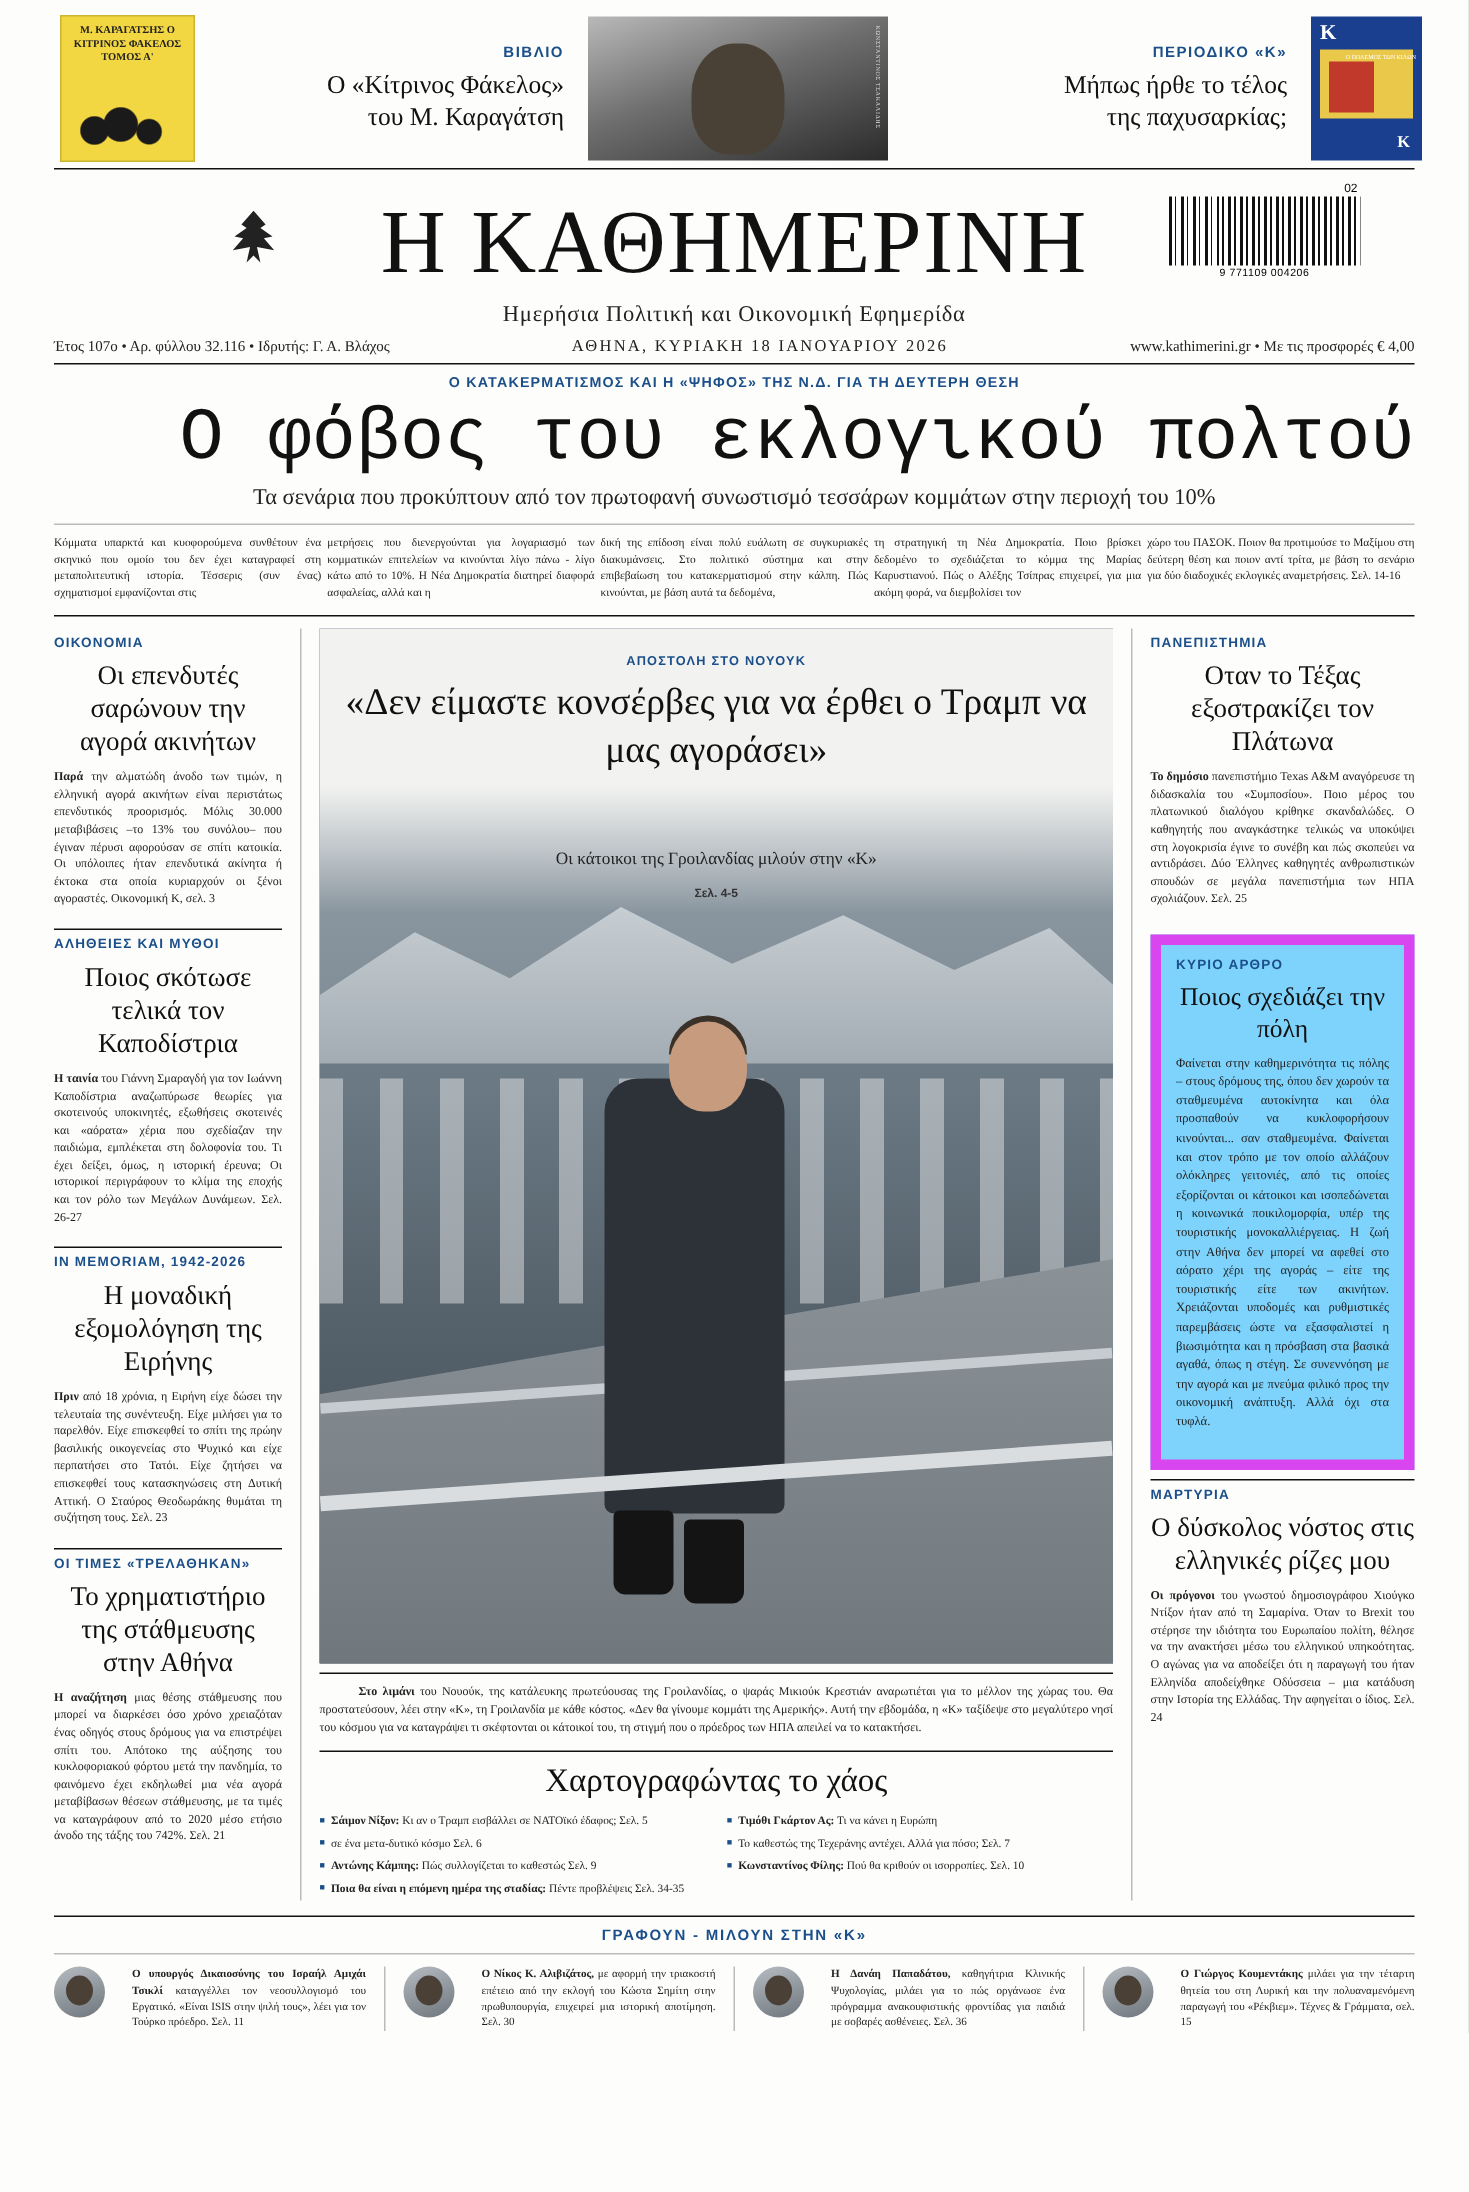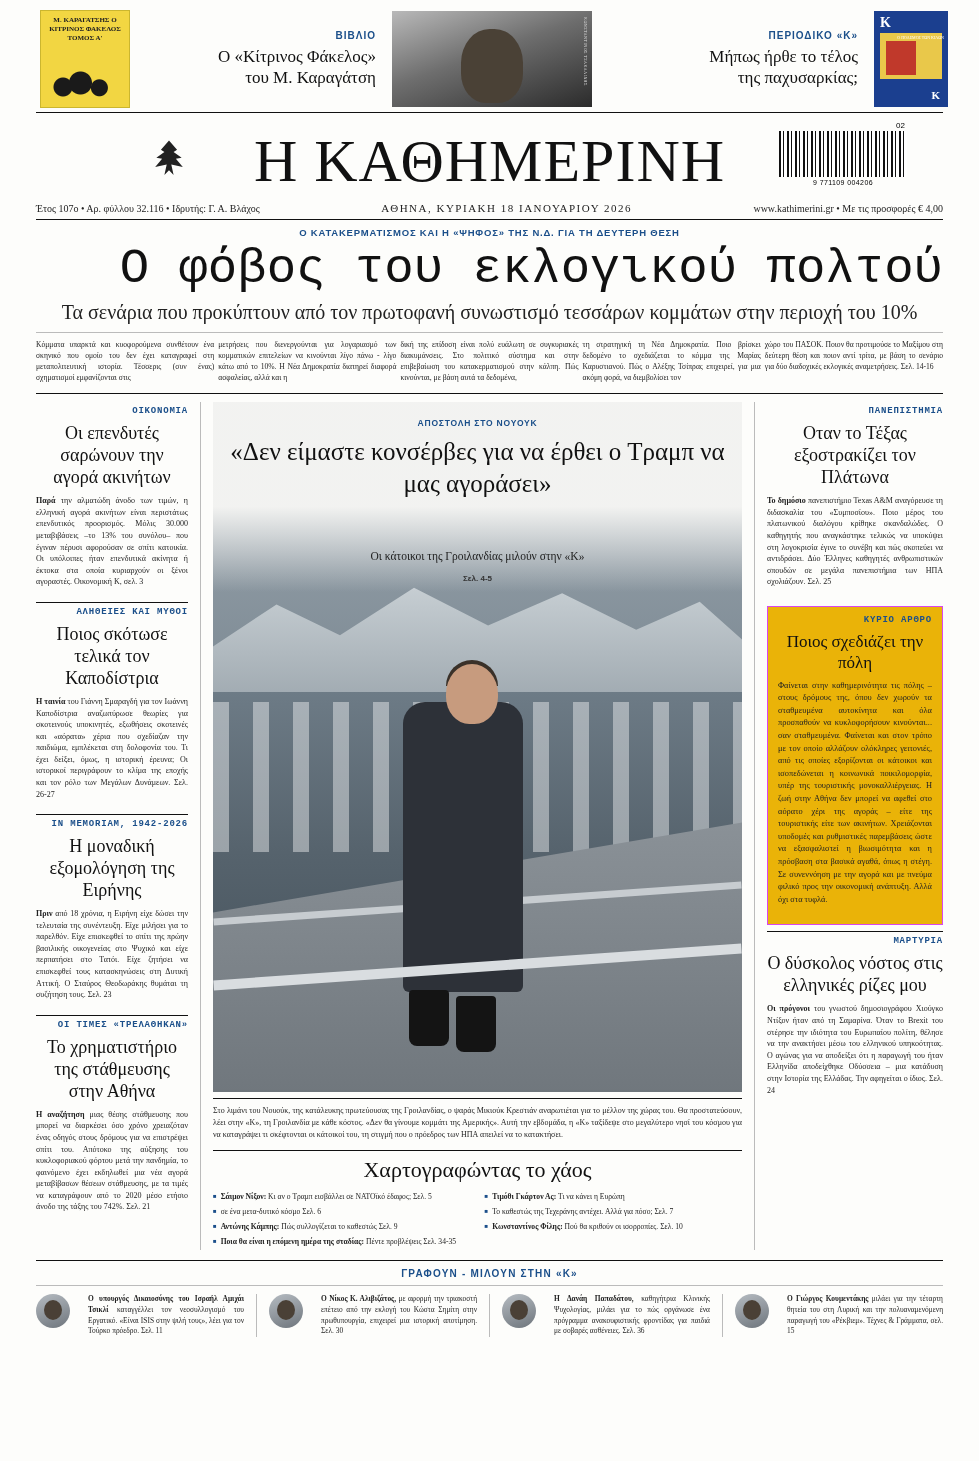--- a/index.html
+++ b/index.html
@@ -41,31 +41,31 @@
   .barcode .bars{height:46px;background:repeating-linear-gradient(90deg,#111 0 2px,#fff 2px 4px,#111 4px 5px,#fff 5px 8px);}
   .barcode .num{font-family:"Liberation Sans",sans-serif;font-size:7px;margin-top:2px;letter-spacing:0.4px;}
   .barcode .iss{position:absolute;right:2px;top:-10px;font-family:"Liberation Sans",sans-serif;font-size:8px;}
 
   .infoline{display:flex;justify-content:space-between;align-items:center;font-size:10px;padding:6px 0 5px 0;color:#222;}
   .infoline .mid{font-size:11px;letter-spacing:1.5px;}
 
   
   .lead-kicker{text-align:center;font-family:"Liberation Sans",sans-serif;font-size:9.5px;font-weight:bold;letter-spacing:0.8px;color:#1b4f8a;padding:7px 0 4px;}
   .lead-title{text-align:right;font-size:49px;color:#111;line-height:1.05;padding:2px 0 6px;font-family:Liberation Mono, monospace;}
-  .lead-sub{text-align:center;font-size:20px;color:#222;padding-bottom:8px;}
+  .lead-sub{text-align:center;font-size:15px;color:#222;padding-bottom:8px;}
   .lead-cols{display:flex;gap:4px;font-size:7.6px;line-height:1.45;text-align:justify;color:#222;padding:6px 0 10px;}
   .lead-cols > div{flex:1;}
 
   
   .grid{display:flex;gap:12px;padding-top:8px;}
   .colL{width:152px;flex:0 0 152px;}
   .colC{flex:1;}
   .colR{width:176px;flex:0 0 176px;}
 
-  .sec-head{font-family:Liberation Mono, monospace;font-size:9px;font-weight:bold;letter-spacing:0.8px;color:#1b4f8a;text-align:right;padding:4px 0 5px;border-top:1px solid #111;margin-top:6px;}
+  .sec-head{font-family:Liberation Sans, sans-serif;font-size:9px;font-weight:bold;letter-spacing:0.8px;color:#1b4f8a;text-align:left;padding:4px 0 5px;border-top:1px solid #111;margin-top:6px;}
   .sec-head.first{border-top:none;margin-top:0;}
   .art-title{text-align:center;font-size:18px;line-height:1.22;color:#111;padding:2px 0 6px;}
   .art-title.sm{font-size:17px;}
   .art-body{font-size:8px;line-height:1.45;text-align:justify;color:#222;padding-bottom:8px;}
   .art-body b{font-weight:bold;}
 
   
   .photo{position:relative;width:100%;height:690px;overflow:hidden;background:#7e8a93;}
   .sky{position:absolute;inset:0;background:linear-gradient(180deg,#9aa6ae 0%,#8d99a2 22%,#7e8b95 40%,#6f7d88 60%,#5d6a74 100%);}
   .mtn{position:absolute;left:0;right:0;top:160px;height:140px;background:linear-gradient(180deg,#cfd6da,#9fa9b0);clip-path:polygon(0 60%,12% 30%,24% 52%,38% 18%,52% 45%,66% 22%,80% 48%,92% 28%,100% 55%,100% 100%,0 100%);}
@@ -80,31 +80,31 @@
   .man-head{position:absolute;left:44%;top:262px;width:52px;height:60px;border-radius:50% 50% 45% 45%;background:#c79b7e;}
   .man-hair{position:absolute;left:44%;top:258px;width:52px;height:26px;border-radius:26px 26px 0 0;background:#3a3129;}
   .man-boot1{position:absolute;left:37%;bottom:46px;width:40px;height:56px;background:#141414;border-radius:4px 4px 8px 8px;}
   .man-boot2{position:absolute;left:46%;bottom:40px;width:40px;height:56px;background:#141414;border-radius:4px 4px 8px 8px;}
   .photo-overlay{position:absolute;left:0;right:0;top:0;height:190px;background:linear-gradient(180deg,rgba(245,245,243,0.97) 55%,rgba(245,245,243,0));}
   .ph-kicker{position:absolute;left:0;right:0;top:16px;text-align:center;font-family:"Liberation Sans",sans-serif;font-size:8.5px;font-weight:bold;letter-spacing:0.8px;color:#1b4f8a;}
   .ph-title{position:absolute;left:0;right:0;top:34px;text-align:center;font-size:25px;line-height:1.28;color:#111;}
   .ph-sub{position:absolute;left:0;right:0;top:148px;text-align:center;font-size:11.5px;color:#222;}
   .ph-ref{position:absolute;left:0;right:0;top:172px;text-align:center;font-family:"Liberation Sans",sans-serif;font-size:8px;font-weight:bold;color:#333;}
   .caption{font-size:8px;line-height:1.45;color:#222;text-align:justify;padding:6px 0 10px;border-top:1px solid #111;margin-top:6px;}
-  .caption b{font-weight:normal;}
+  .caption b{font-weight:bold;margin-left:26px;}
 
   .chaos-title{text-align:center;font-size:22px;color:#111;padding:6px 0 8px;}
   .chaos{display:flex;gap:14px;font-size:7.6px;line-height:1.55;color:#222;}
   .chaos ul{list-style:none;margin:0;padding:0;}
   .chaos li{margin-bottom:3px;}
   .chaos li::before{content:"\25A0";color:#1b4f8a;font-size:6px;margin-right:4px;vertical-align:1px;}
   .chaos b{font-weight:bold;}
 
   
-  .boxed{border:1px solid #d946ef;padding:8px 10px 10px;margin-top:10px;background:#eab308;}
+  .boxed{border:7px solid #d946ef;padding:8px 10px 10px;margin-top:10px;background:#7dd3fc;}
   .boxed .sec-head{border-top:none;margin-top:0;padding-top:0;}
   .boxed .art-body{font-size:8.4px;line-height:1.5;}
 
   
   .bottom-head{text-align:center;font-family:"Liberation Sans",sans-serif;font-size:10px;font-weight:bold;letter-spacing:1.2px;color:#1b4f8a;padding:7px 0 6px;border-top:1px solid #111;margin-top:10px;}
   .bottom{display:flex;gap:12px;padding-bottom:12px;}
   .bcell{flex:1;display:flex;gap:18px;}
   .bav{width:34px;height:34px;border-radius:50%;flex:0 0 34px;background:linear-gradient(160deg,#b6bcc2,#6e757c);position:relative;overflow:hidden;}
   .bav::after{content:"";position:absolute;left:8px;top:6px;width:18px;height:20px;border-radius:50%;background:#4a4036;}
   .btxt{font-size:7.4px;line-height:1.45;text-align:justify;color:#222;}
@@ -153,20 +153,21 @@
   </div>
 
   <div class="inner">
     <div class="rule"></div>
 
     <div class="masthead">
       <svg class="emblem" viewBox="0 0 40 40">
         <path d="M20 3 L27 11 L24 13 L31 18 L26 19 L32 26 L22 24 L24 33 L20 29 L16 33 L18 24 L8 26 L14 19 L9 18 L16 13 L13 11 Z" fill="#222"></path>
       </svg>
       <div class="mast-title">Η ΚΑΘΗΜΕΡΙΝΗ</div>
+      <div class="mast-sub">Ημερήσια Πολιτική και Οικονομική Εφημερίδα</div>
       <div class="barcode">
         <div class="iss">02</div>
         <div class="bars"></div>
         <div class="num">9 771109 004206</div>
       </div>
     </div>
 
     <div class="infoline">
       <div>Έτος 107ο • Αρ. φύλλου 32.116 • Ιδρυτής: Γ. Α. Βλάχος</div>
       <div class="mid">ΑΘΗΝΑ, ΚΥΡΙΑΚΗ 18 ΙΑΝΟΥΑΡΙΟΥ 2026</div>

